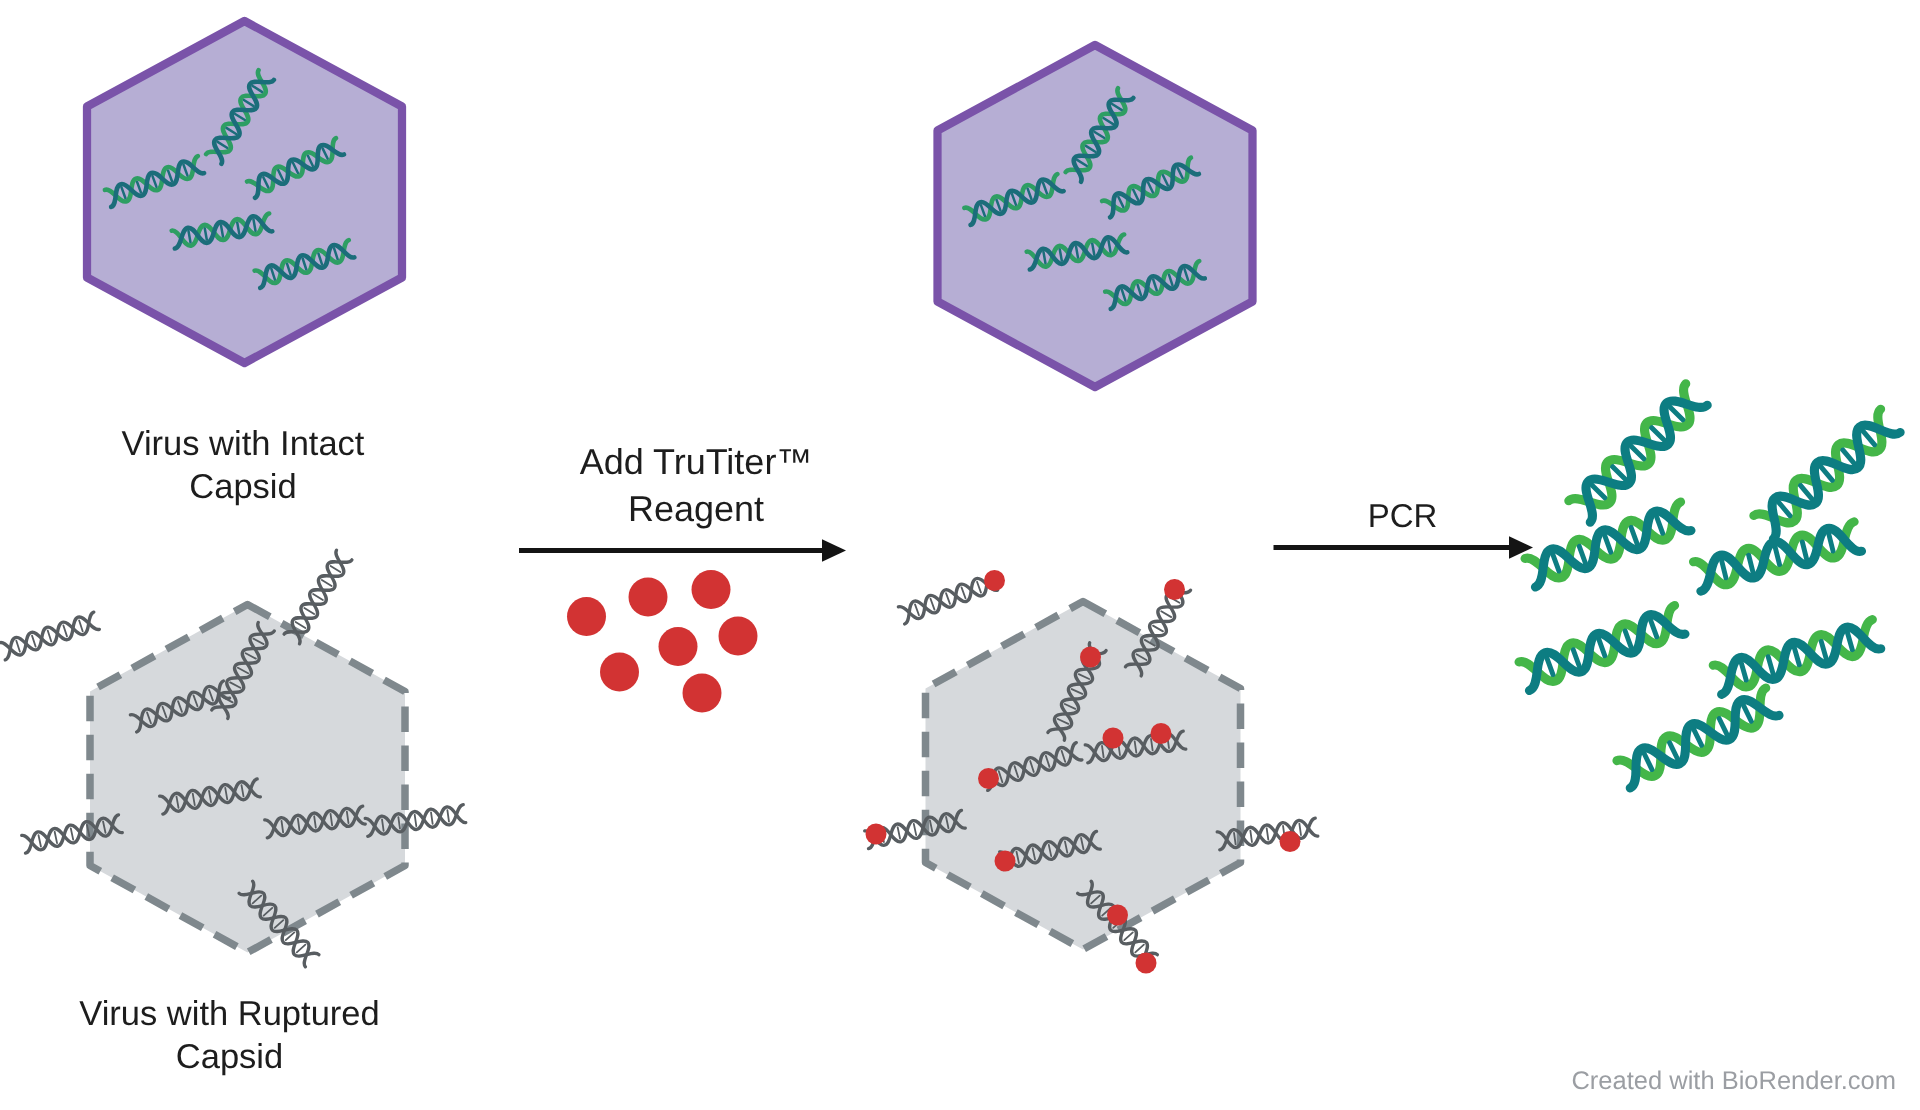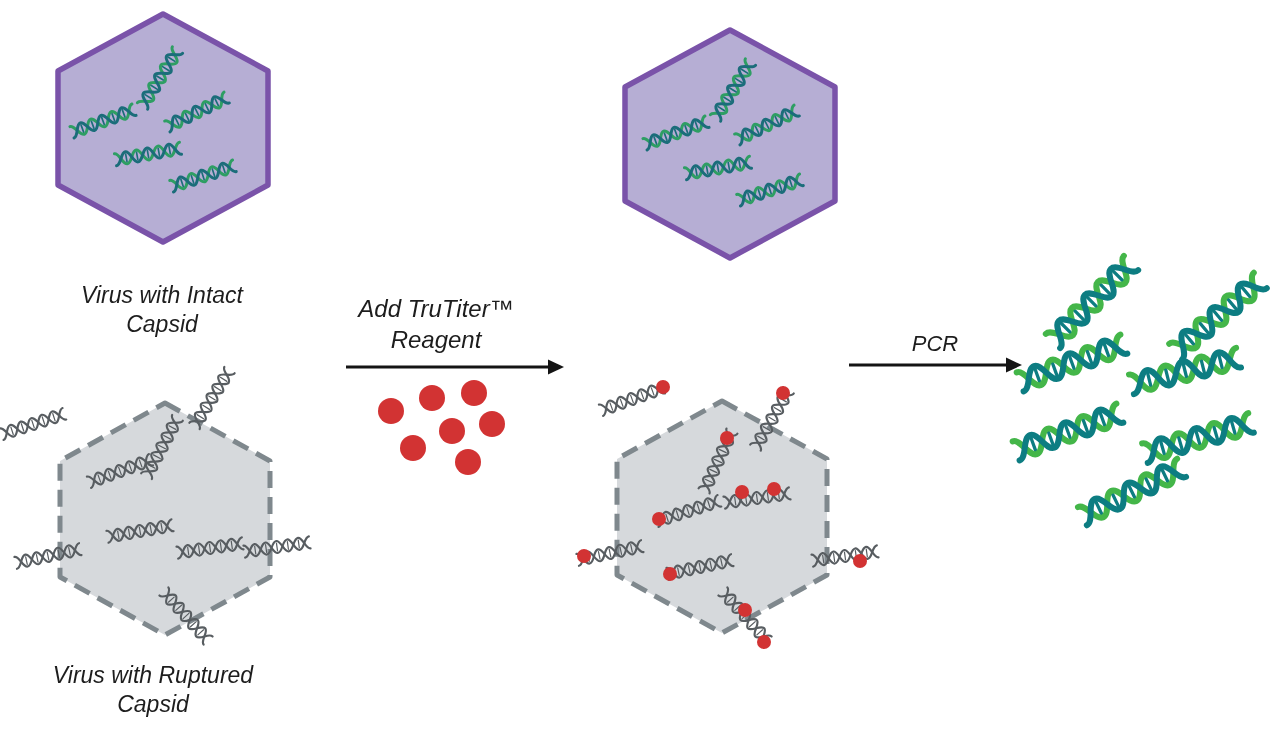--- a/index.html
+++ b/index.html
@@ -1,20 +1,19 @@
 <!DOCTYPE html>
 <html style="--background: #ffffff; --intact_fill: #b6aed4; --intact_stroke: #7a53a9; --ruptured_fill: #d6d9dc; --ruptured_stroke: #7f888d; --dna_green_a: #2e9e63; --dna_green_b: #1b6d7a; --dna_gray: #585d61; --dna_big_a: #44b649; --dna_big_b: #0d7d82; --reagent_red: #d23333; --arrow: #141414; --text: #1d1d1d; --watermark: #9b9ea3;"><head>
 <meta charset="utf-8">
 <style>
   html,body { margin:0; padding:0; }
   .canvas {
     position:relative; width:1280px; height:740px;
     background:var(--background,#ffffff); overflow:hidden;
     font-family:"Liberation Sans", sans-serif;
-    font-style:italic;
   }
   .canvas > svg { position:absolute; left:0; top:0; }
   .label {
     position:absolute; text-align:center; white-space:pre-line;
     color:var(--text); font-size:23px; line-height:29px;
   }
   #lbl-reagent { font-size:24px; line-height:31px; }
   #lbl-pcr { font-size:22px; }
   #lbl-watermark { font-size:17px; line-height:20px; color:var(--watermark); text-align:right; }
 
@@ -136,17 +135,18 @@
       <use href="#dna" class="dna-b" transform="translate(1068,432) rotate(-20) scale(0.92) translate(-60,-15)"></use>
       <use href="#dna" class="dna-b" transform="translate(1198,438) rotate(-16) scale(0.92) translate(-60,-15)"></use>
       <use href="#dna" class="dna-b" transform="translate(1132,492) rotate(-26) scale(0.92) translate(-60,-15)"></use>
     </g>
   </svg>
 
   <div class="label" id="lbl-intact" style="left:12px;  top:281px; width:300px;">Virus with Intact
 Capsid</div>
   <div class="label" id="lbl-ruptured" style="left:3px;   top:661px; width:300px;">Virus with Ruptured
 Capsid</div>
-  <div class="label" id="lbl-reagent" style="left:296px; top:293px; width:280px;">Add TruTiter™
+  <div class="label" id="lbl-reagent" style="left:324px; top:293px; width:280px;">Add TruTiter™
 Reagent</div>
   <div class="label" id="lbl-pcr" style="left:875px; top:329px; width:120px;">PCR</div>
+  <div class="label" id="lbl-watermark" style="left:880px; top:711px; width:384px;">Created with BioRender.com</div>
 
 </div>
 
 </body></html>

